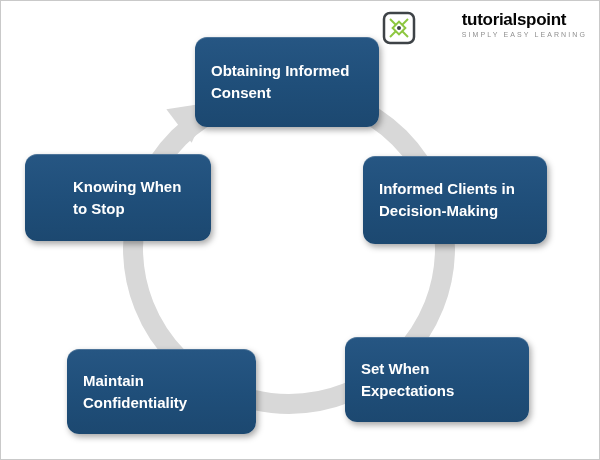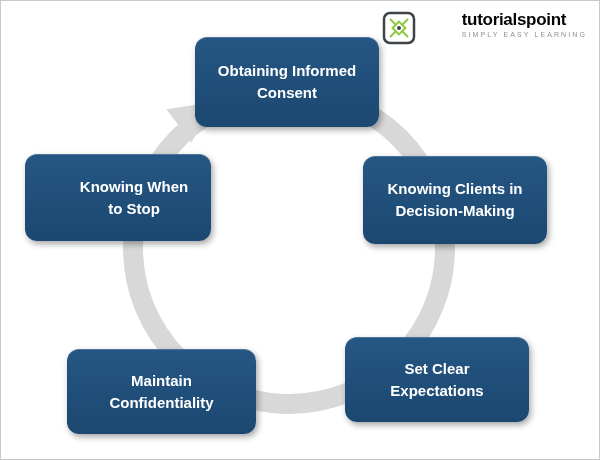--- a/index.html
+++ b/index.html
@@ -25,21 +25,21 @@
     z-index: 0;
   }
   
   .node {
     position: absolute;
     z-index: 2;
     box-sizing: border-box;
     display: flex;
     align-items: center;
     justify-content: center;
-    text-align: center;
+    text-align: left;
     color: #ffffff;
     font-weight: bold;
     font-size: 15px;
     line-height: 1.45;
     padding: 8px 16px;
     border-radius: 12px;
     background: linear-gradient(180deg, #265683 0%, #1f4e79 55%, #1c4870 100%);
     box-shadow: 2px 3px 6px rgba(0,0,0,0.35), inset 0 1px 0 rgba(255,255,255,0.18);
   }
   .node-top          { left: 194px; top: 36px;  width: 184px; height: 90px; }
@@ -87,25 +87,25 @@
   <svg id="ring-svg" width="600" height="460" viewBox="0 0 600 460">
     <circle cx="288" cy="247" r="156" fill="none" stroke-width="20" stroke="#D8D8D8"></circle>
     <polygon points="24,0 -15,-21 -15,21" transform="translate(190,116) rotate(-37)" fill="#D8D8D8"></polygon>
   </svg>
 
   <div class="node node-top">
     <span>Obtaining Informed Consent</span>
   </div>
 
   <div class="node node-right-upper">
-    <span>Knowing Clients in Decision-Making</span>
+    <span>Informed Clients in Decision-Making</span>
   </div>
 
   <div class="node node-right-lower">
-    <span>Set Clear Expectations</span>
+    <span>Set When Expectations</span>
   </div>
 
   <div class="node node-left-lower">
     <span>Maintain Confidentiality</span>
   </div>
 
   <div class="node node-left-upper">
     <span>Knowing When to Stop</span>
   </div>
 

